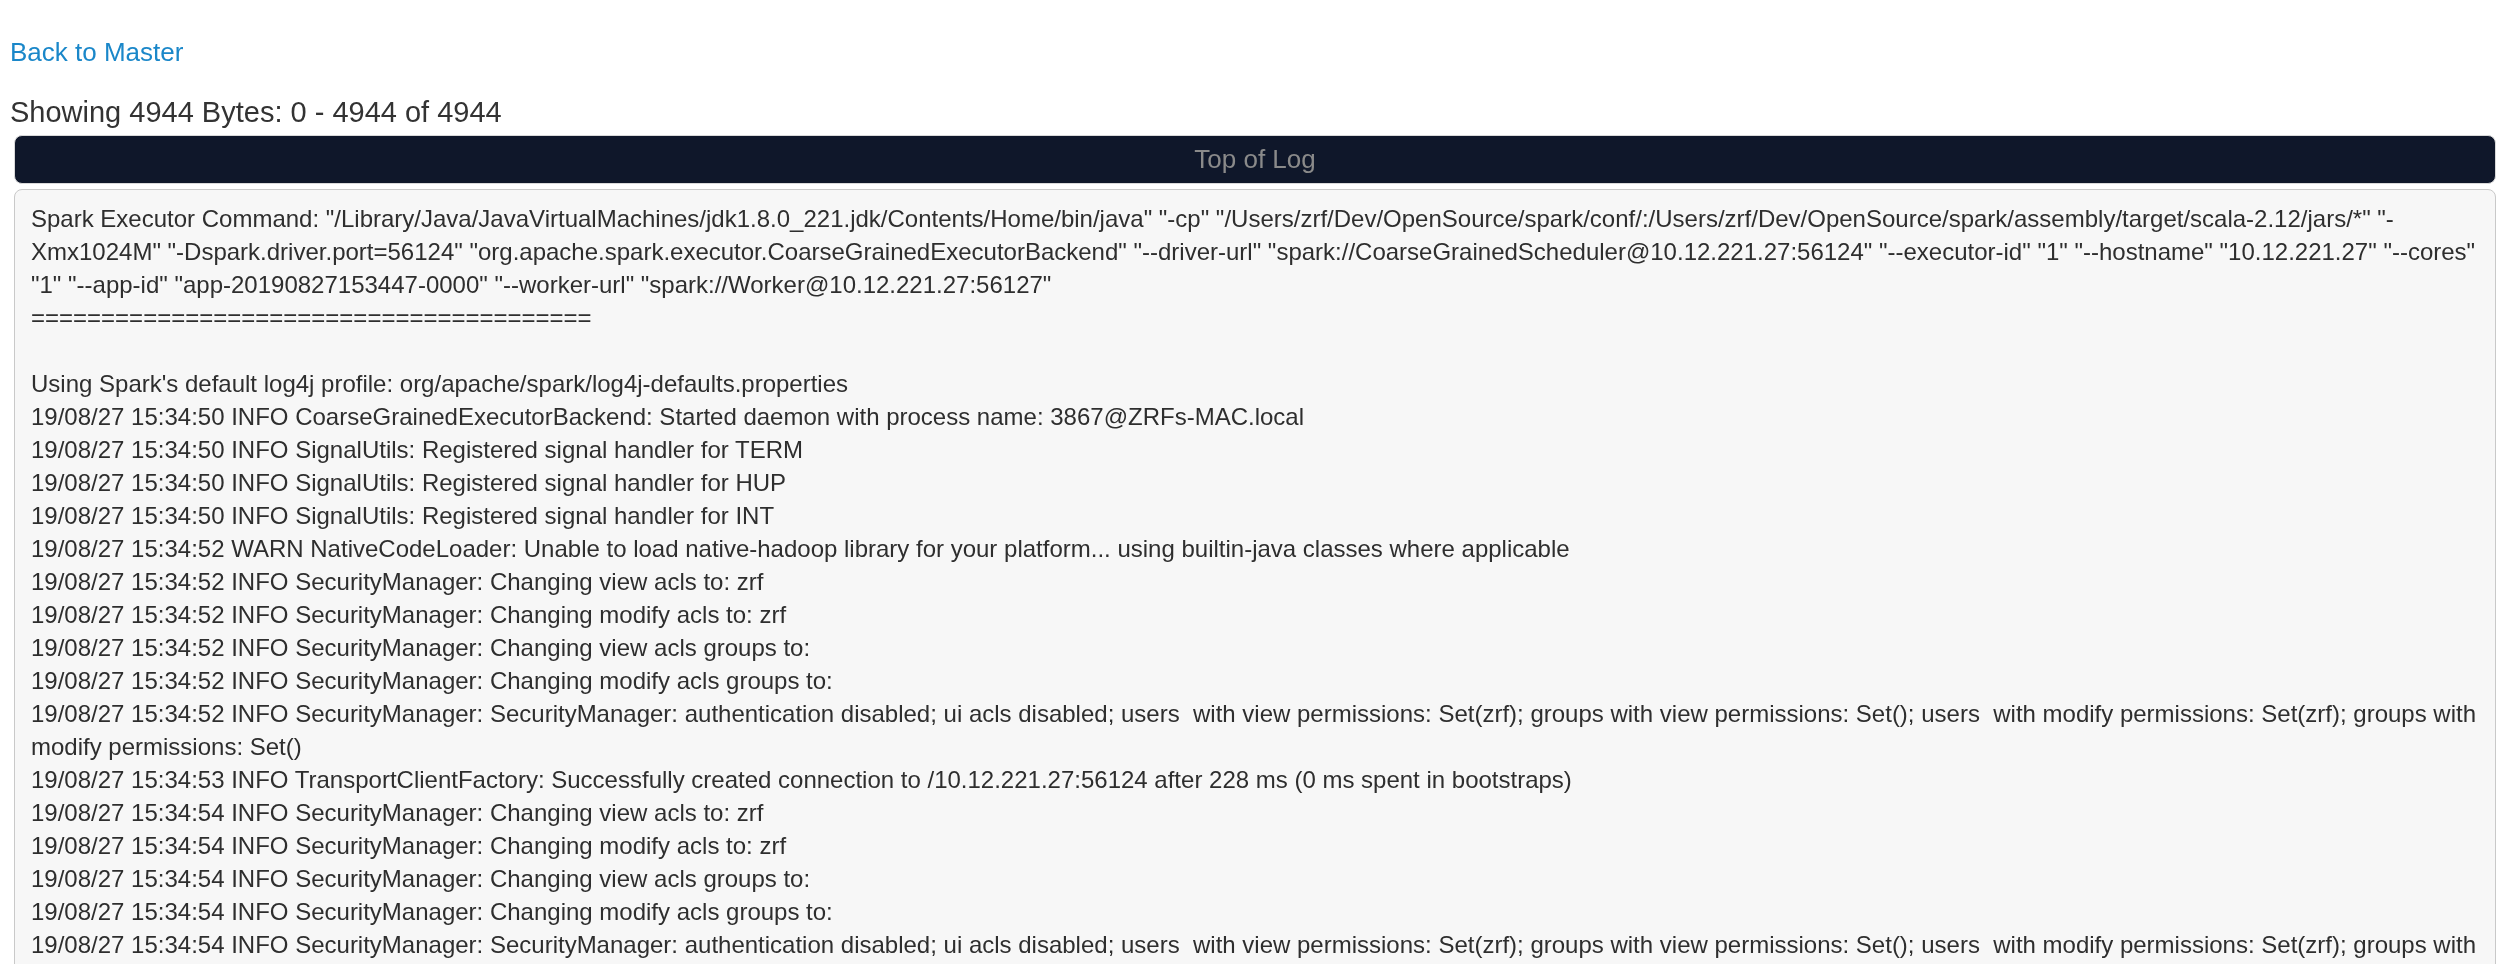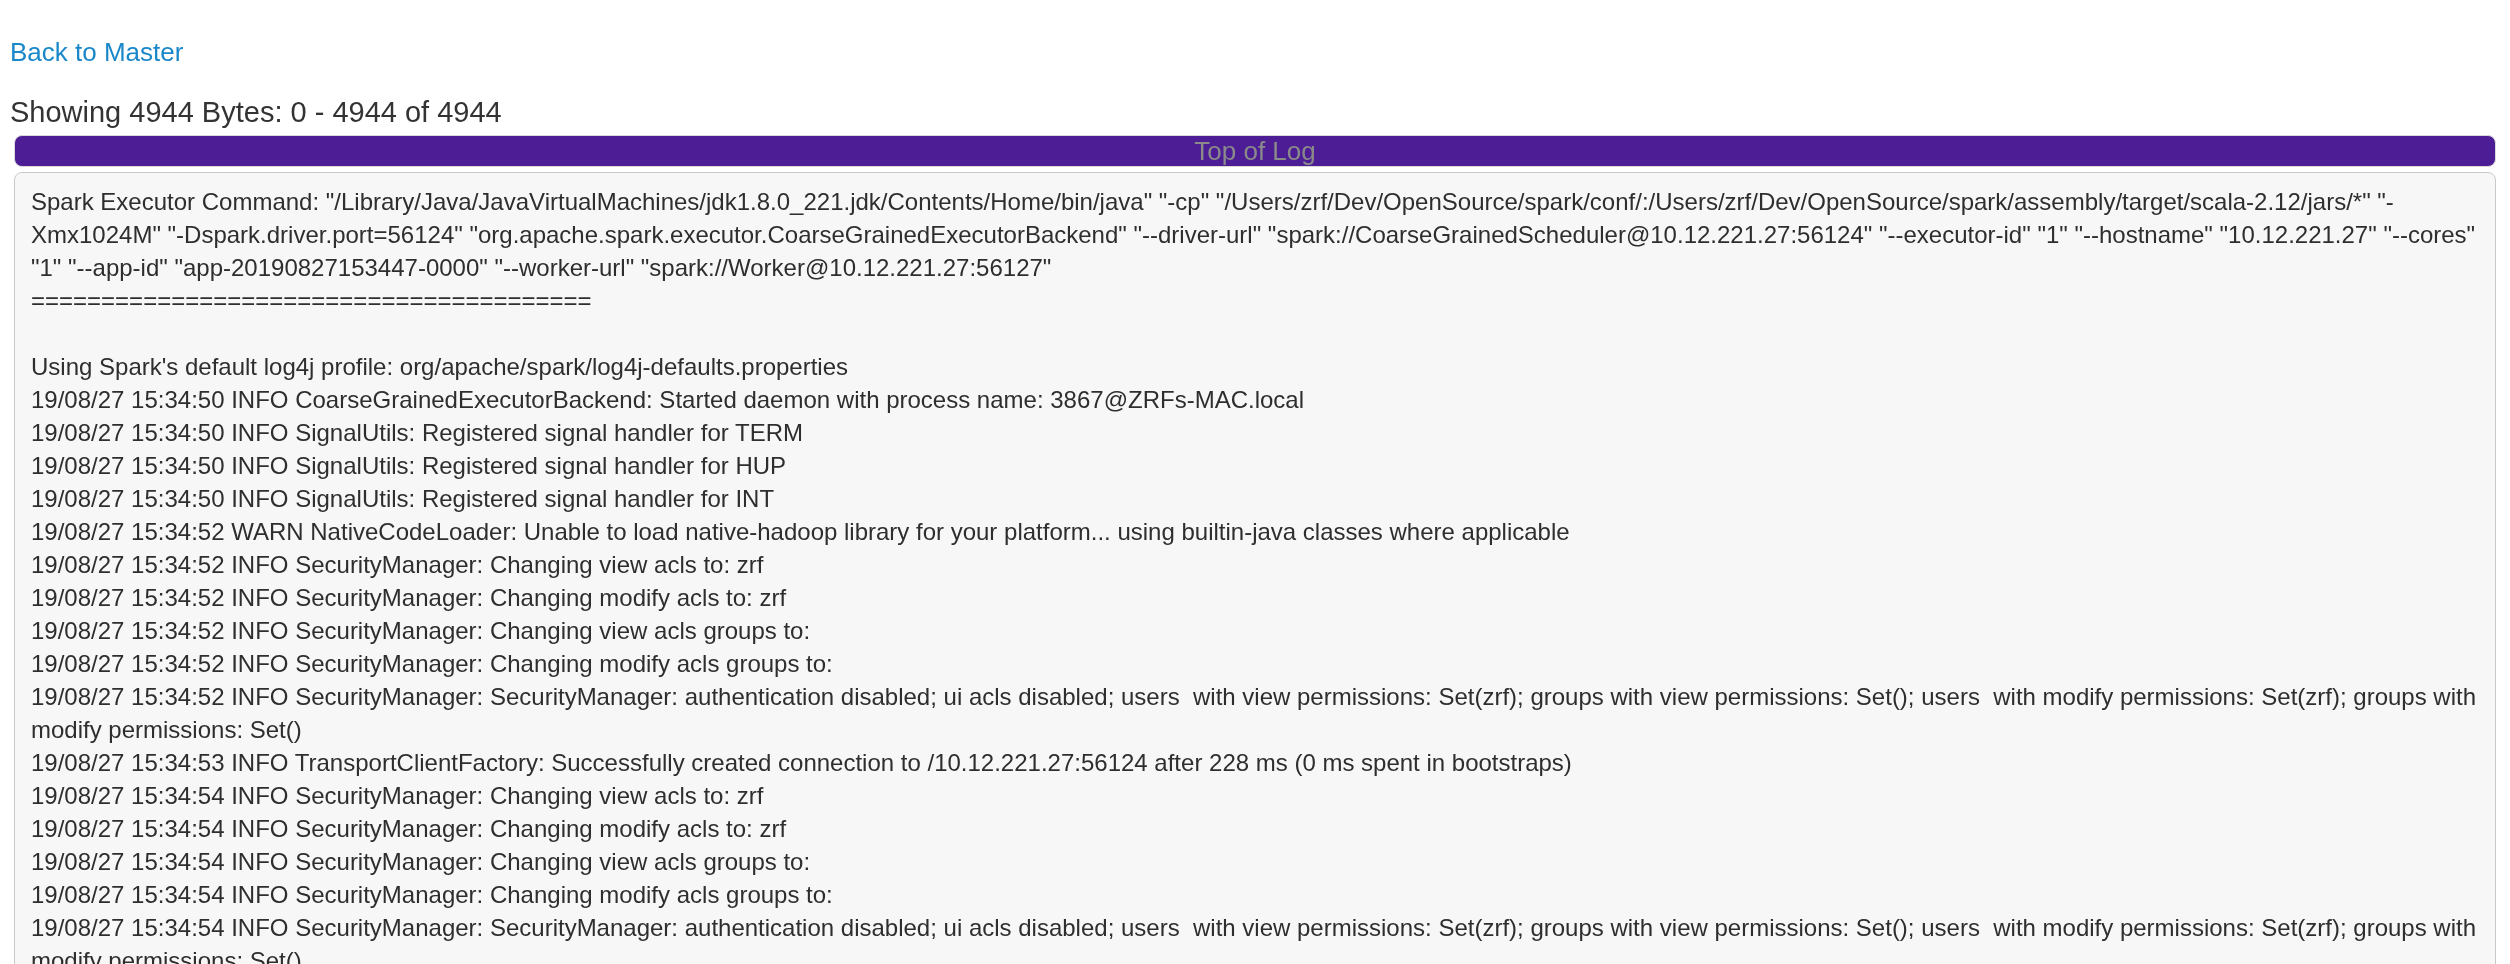--- a/index.html
+++ b/index.html
@@ -28,22 +28,22 @@
     cursor: pointer;
   }
   .byte-info {
     margin: 28px 0 0 10px;
     font-size: 29px;
     line-height: 32px;
     color: #333333;
   }
   .log-header-bar {
     margin: 7px 14px 0 14px;
-    height: 32px;
-    background: #4c1d95;
+    height: 49px;
+    background: #0f172a;
     border: 1px solid #d9d9d9;
     border-radius: 8px;
     display: flex;
     align-items: center;
     justify-content: center;
   }
   .log-header-label {
     font-size: 26px;
     color: #8a8a8a;
   }

